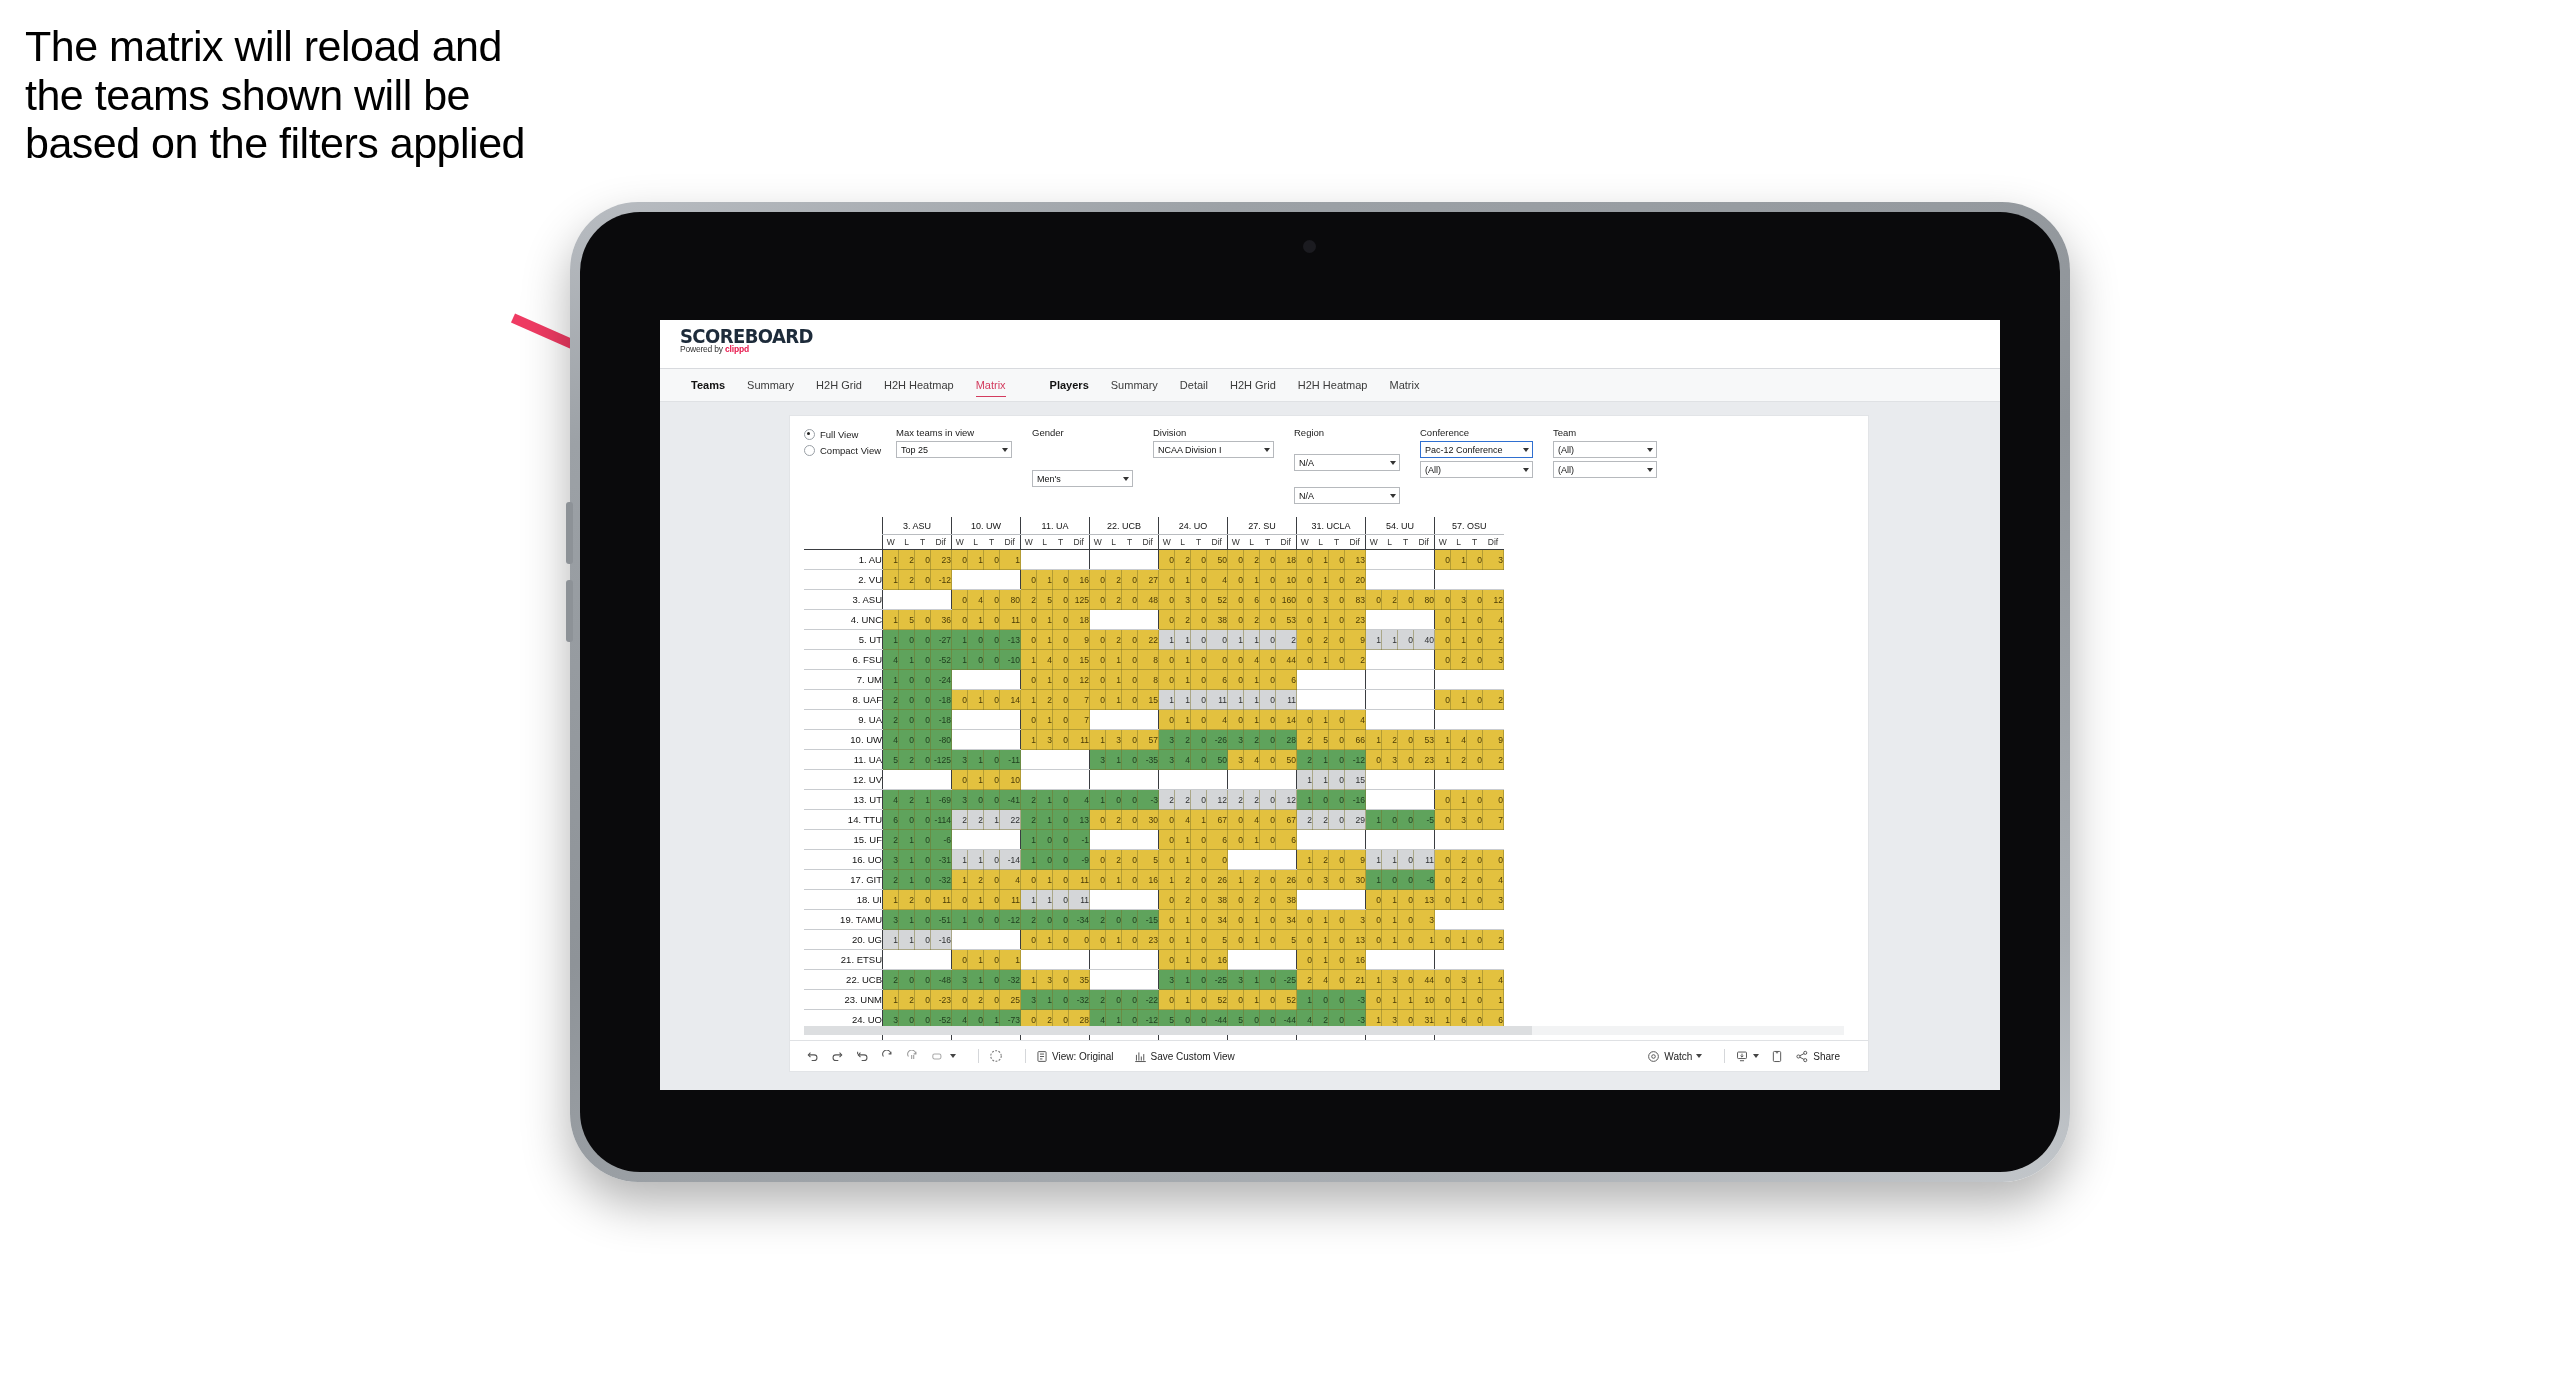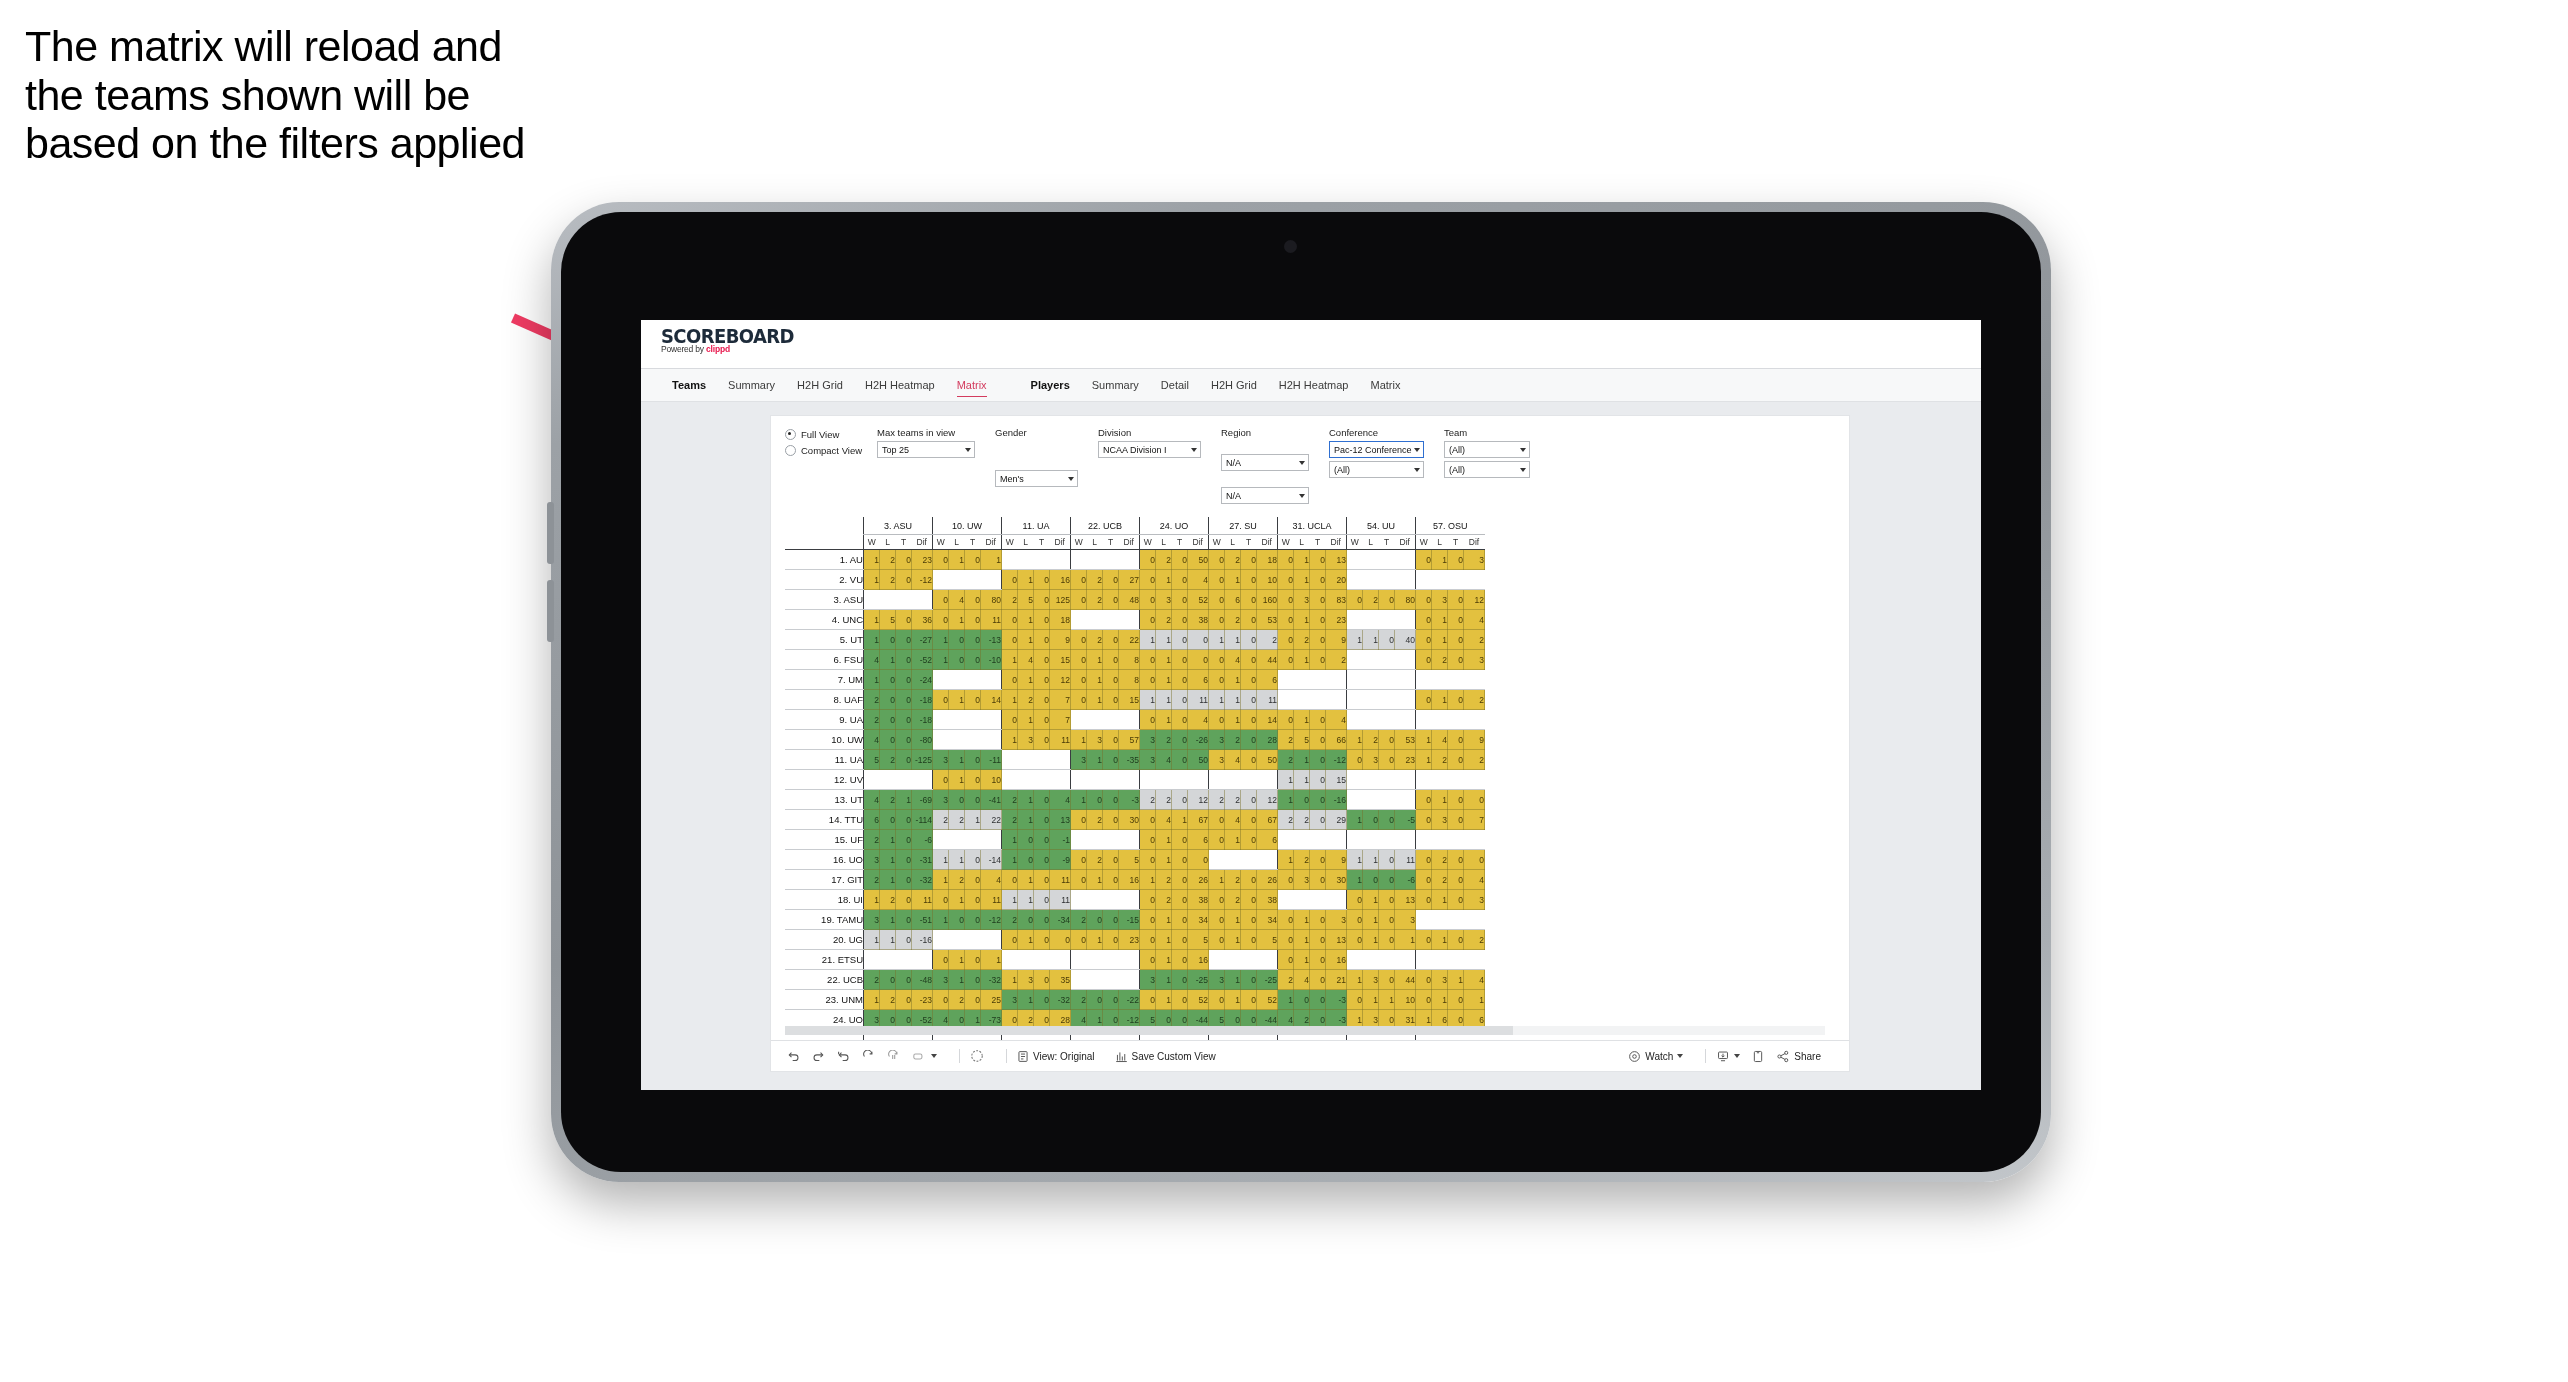--- a/index.html
+++ b/index.html
@@ -9,21 +9,21 @@
     overflow:hidden;position:relative;
   }
   
   .annotation{
     position:absolute;left:25px;top:22px;width:500px;
     font-size:43px;line-height:1.13;color:#000;letter-spacing:-0.5px;
   }
   .arrow-svg{position:absolute;left:0;top:0;width:2568px;height:1382px;pointer-events:none;}
   
   .tablet{
-    position:absolute;left:551px;top:202px;width:1500px;height:980px;
+    position:absolute;left:570px;top:202px;width:1500px;height:980px;
     border-radius:68px;
     background:linear-gradient(160deg,#b9bdc2 0%,#9ca1a6 16%,#8e9398 50%,#a9aeb3 84%,#c3c7cb 100%);
     box-shadow:0 22px 48px rgba(0,0,0,.30);
   }
   .tablet-inner{
     position:absolute;left:10px;top:10px;right:10px;bottom:10px;
     border-radius:60px;background:#0a0a0c;
   }
   .screen{
     position:absolute;left:80px;top:108px;width:1340px;height:770px;
@@ -84,21 +84,21 @@
     background:#fff;position:relative;flex:none;
   }
   .radio.on:after{
     content:"";position:absolute;left:2px;top:2px;width:3px;height:3px;border-radius:50%;background:#222;
   }
   .fgroup{margin-right:12px;}
   .flabel{font-size:9.5px;color:#222;margin-bottom:3px;white-space:nowrap;}
   .fsel{
     position:relative;border:1px solid #b6b9bd;background:#fff;height:15px;
     font-size:9px;color:#111;display:flex;align-items:center;
-    padding:0 2px 0 4px;margin-bottom:3px;white-space:nowrap;cursor:pointer;
+    padding:0 20px 0 4px;margin-bottom:3px;white-space:nowrap;cursor:pointer;
   }
   .fsel.focus{border:1.5px solid #2f6fd0;text-align:center;}
   .fsel .caret{
     position:absolute;right:3px;top:50%;margin-top:-1.5px;
     width:0;height:0;border-left:3px solid transparent;border-right:3px solid transparent;
     border-top:4px solid #333;
   }
   .w-maxteams{width:90px;} .w-gender{width:75px;margin-top:32px;} .w-div{width:95px;}
   .w-region{width:80px;margin-top:16px;} .w-conf{width:87px;} .w-team{width:78px;}
   

